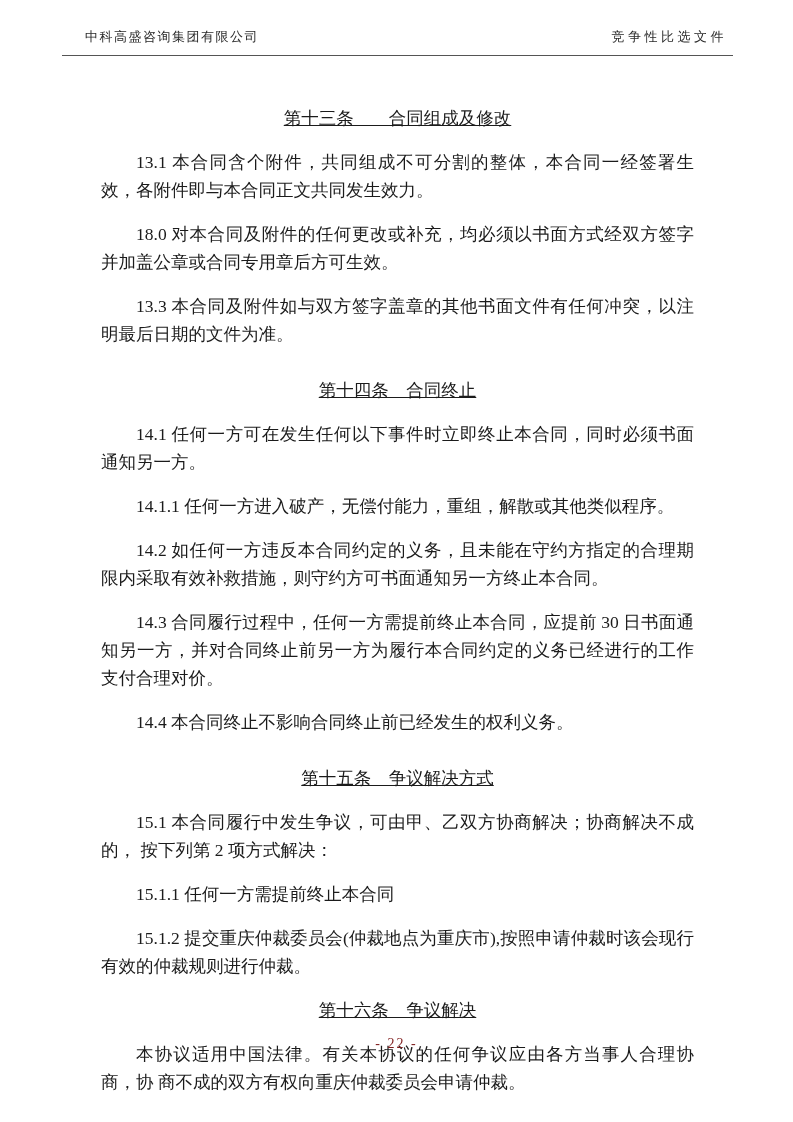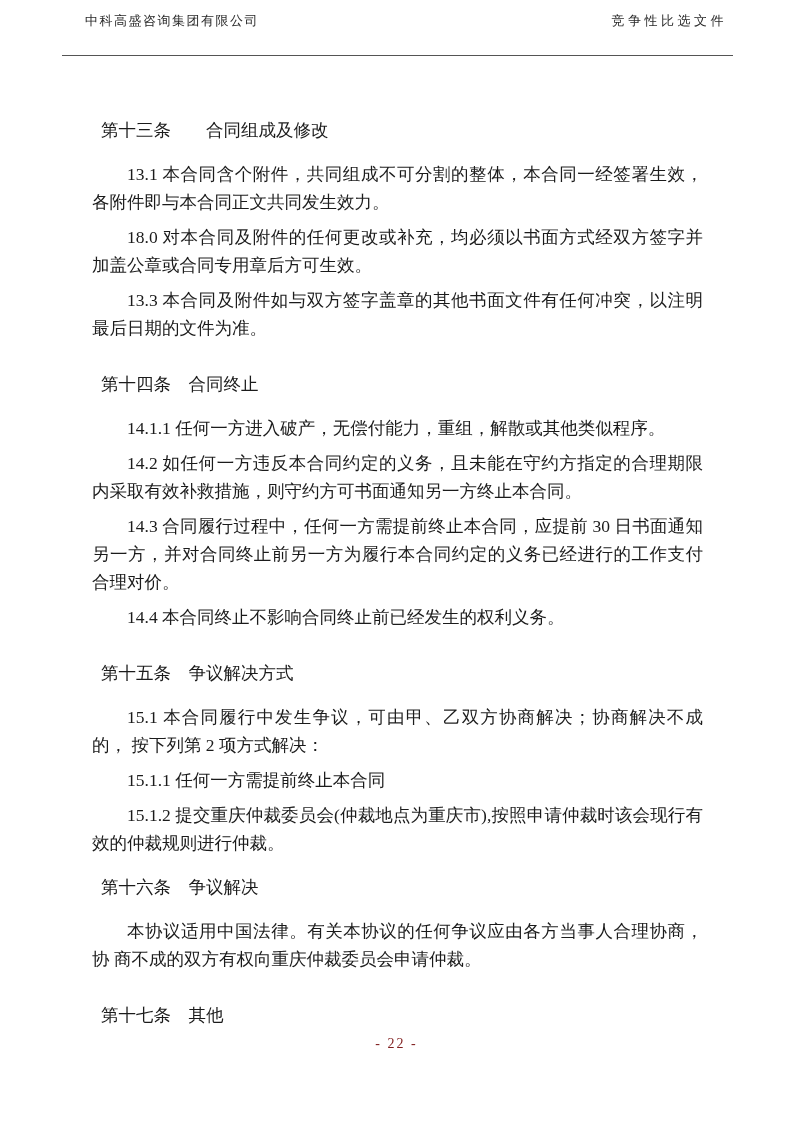--- a/index.html
+++ b/index.html
@@ -9,21 +9,21 @@
     height: 1122px;
     margin: 0 auto;
     background: #ffffff;
     overflow: hidden;
     font-family: "Liberation Serif", "DejaVu Serif", serif;
     color: #1b1b1b;
   }
   
   .header {
     position: absolute;
-    top: 12px;
+    top: 28px;
     left: 85px;
     right: 66px;
     display: flex;
     justify-content: space-between;
     align-items: baseline;
     font-size: 13px;
     color: #2a2a2a;
   }
   .header-left  { letter-spacing: 1.5px; }
   .header-right { letter-spacing: 3.5px; }
@@ -39,28 +39,29 @@
   .doc-body {
     position: absolute;
     top: 100px;
     left: 85px;
     width: 625px;
     font-size: 17.5px;
     line-height: 28px;
     text-align: justify;
   }
   .doc-body h3.heading {
-    margin: 16px;
+    margin: 4px;
     font-size: 17.5px;
     font-weight: normal;
     line-height: 28px;
-    text-align: left;
+    text-align: center;
+    text-decoration: underline;
   }
   .doc-body p.para {
-    margin: 7px;
+    margin: 16px;
     text-indent: 2em;
   }
   .space-before { margin-top: 28px !important; }
   
   .footer {
     position: absolute;
     top: 1036px;
     left: 0;
     width: 100%;
     text-align: center;
@@ -79,20 +80,21 @@
     <span class="header-right">竞争性比选文件</span>
   </div>
   <div class="header-rule"></div>
 
   <div class="doc-body">
       <h3 class="heading">第十三条　　合同组成及修改</h3>
       <p class="para">13.1 本合同含个附件，共同组成不可分割的整体，本合同一经签署生效，各附件即与本合同正文共同发生效力。</p>
       <p class="para">18.0 对本合同及附件的任何更改或补充，均必须以书面方式经双方签字并加盖公章或合同专用章后方可生效。</p>
       <p class="para">13.3 本合同及附件如与双方签字盖章的其他书面文件有任何冲突，以注明最后日期的文件为准。</p>
       <h3 class="heading space-before">第十四条　合同终止</h3>
+      <p class="para">14.1 任何一方可在发生任何以下事件时立即终止本合同，同时必须书面通知另一方。</p>
       <p class="para">14.1.1 任何一方进入破产，无偿付能力，重组，解散或其他类似程序。</p>
       <p class="para">14.2 如任何一方违反本合同约定的义务，且未能在守约方指定的合理期限内采取有效补救措施，则守约方可书面通知另一方终止本合同。</p>
       <p class="para">14.3 合同履行过程中，任何一方需提前终止本合同，应提前 30 日书面通知另一方，并对合同终止前另一方为履行本合同约定的义务已经进行的工作支付合理对价。</p>
       <p class="para">14.4 本合同终止不影响合同终止前已经发生的权利义务。</p>
       <h3 class="heading space-before">第十五条　争议解决方式</h3>
       <p class="para">15.1 本合同履行中发生争议，可由甲、乙双方协商解决；协商解决不成的， 按下列第 2 项方式解决：</p>
       <p class="para">15.1.1 任何一方需提前终止本合同</p>
       <p class="para">15.1.2 提交重庆仲裁委员会(仲裁地点为重庆市),按照申请仲裁时该会现行有效的仲裁规则进行仲裁。</p>
       <h3 class="heading">第十六条　争议解决</h3>
       <p class="para">本协议适用中国法律。有关本协议的任何争议应由各方当事人合理协商，协 商不成的双方有权向重庆仲裁委员会申请仲裁。</p>

